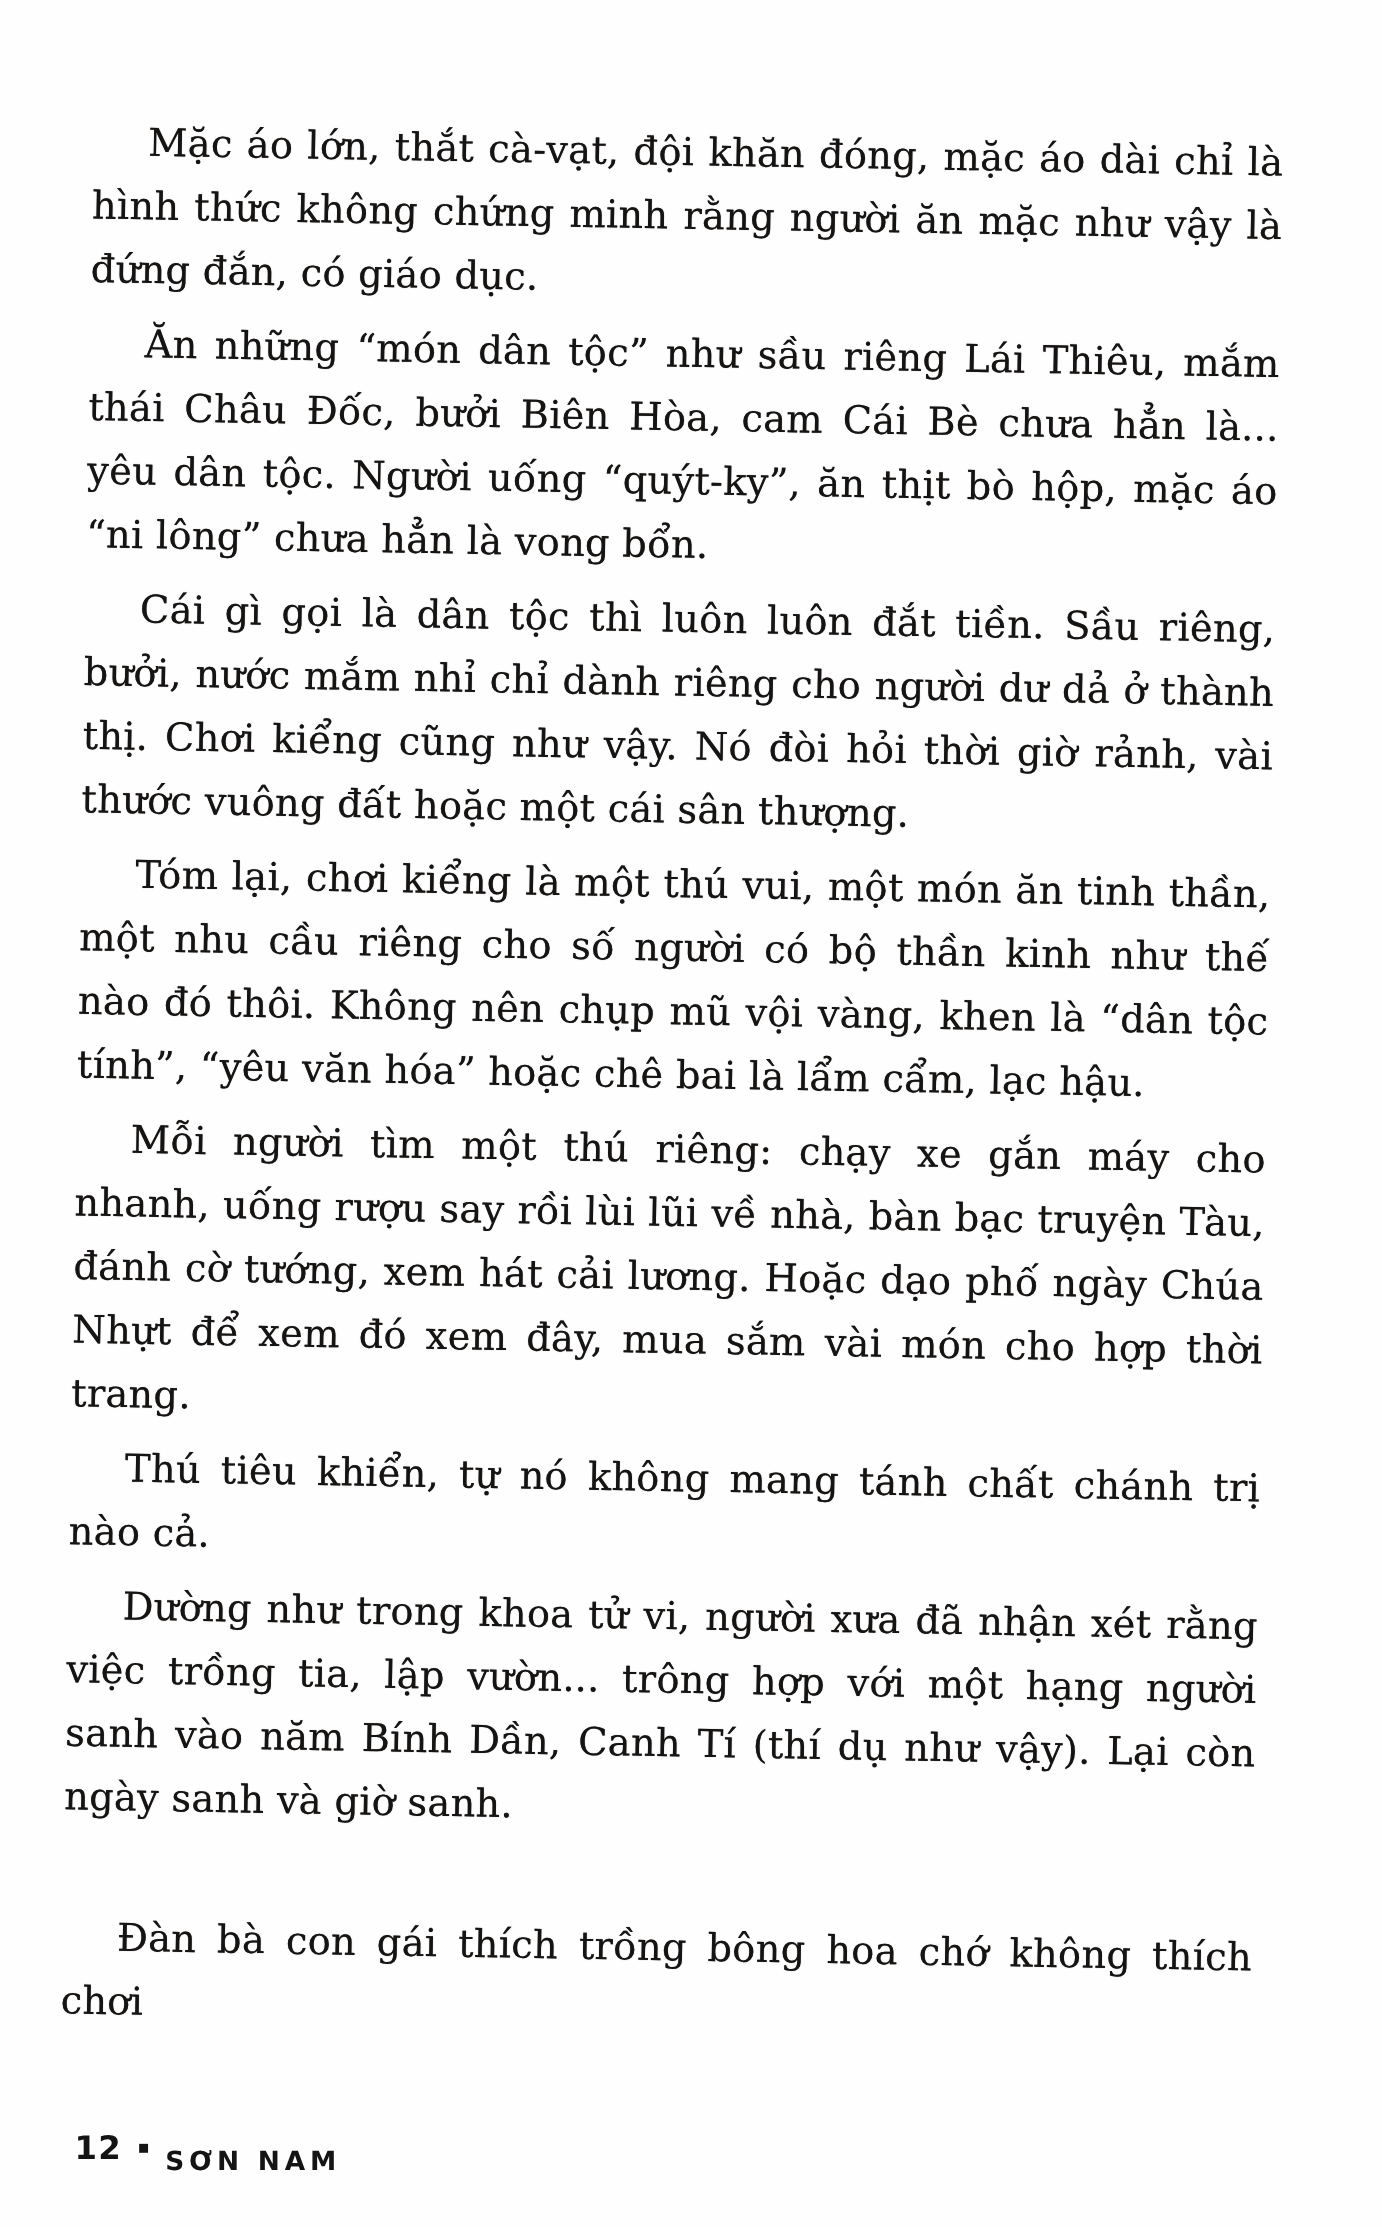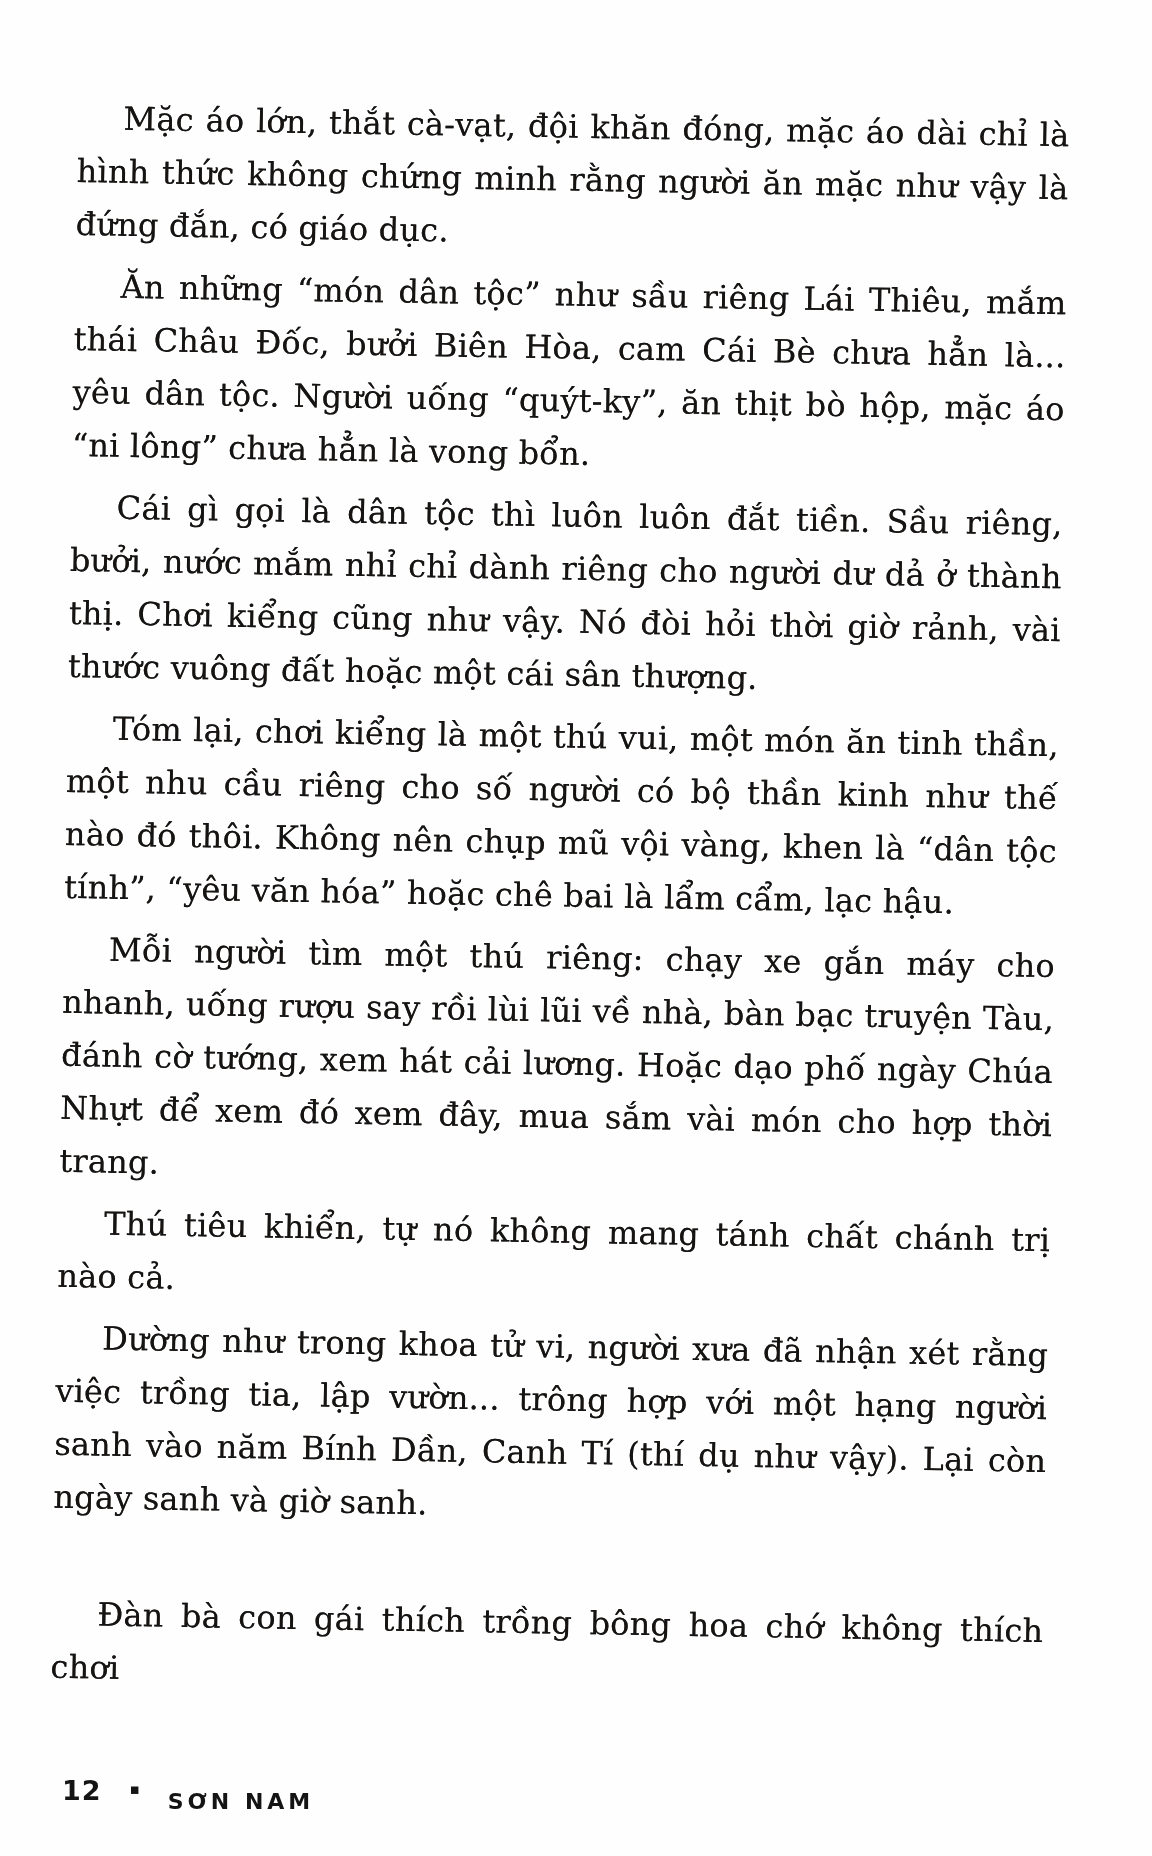--- a/index.html
+++ b/index.html
@@ -35,21 +35,21 @@
   }
   .section-break {
     margin-top: 64px;
   }
   .footer {
     position: absolute;
     left: 62px;
     bottom: 42px;
     display: flex;
     align-items: center;
-    gap: 28px;
+    gap: 13px;
     font-family: "DejaVu Sans", sans-serif;
     font-weight: bold;
     color: #141414;
   }
   .footer .page-number {
     font-size: 27px;
     letter-spacing: 1px;
   }
   .footer .bullet {
     font-size: 15px;

